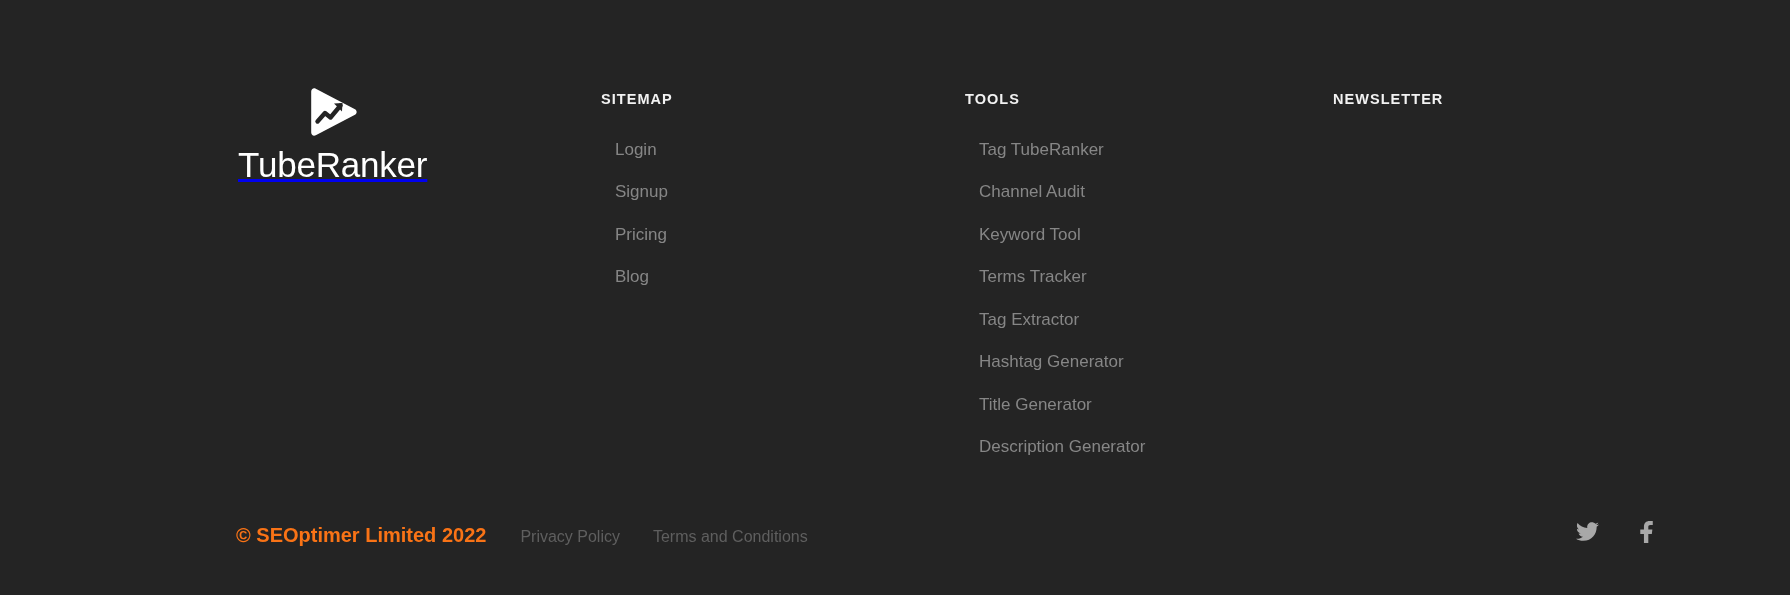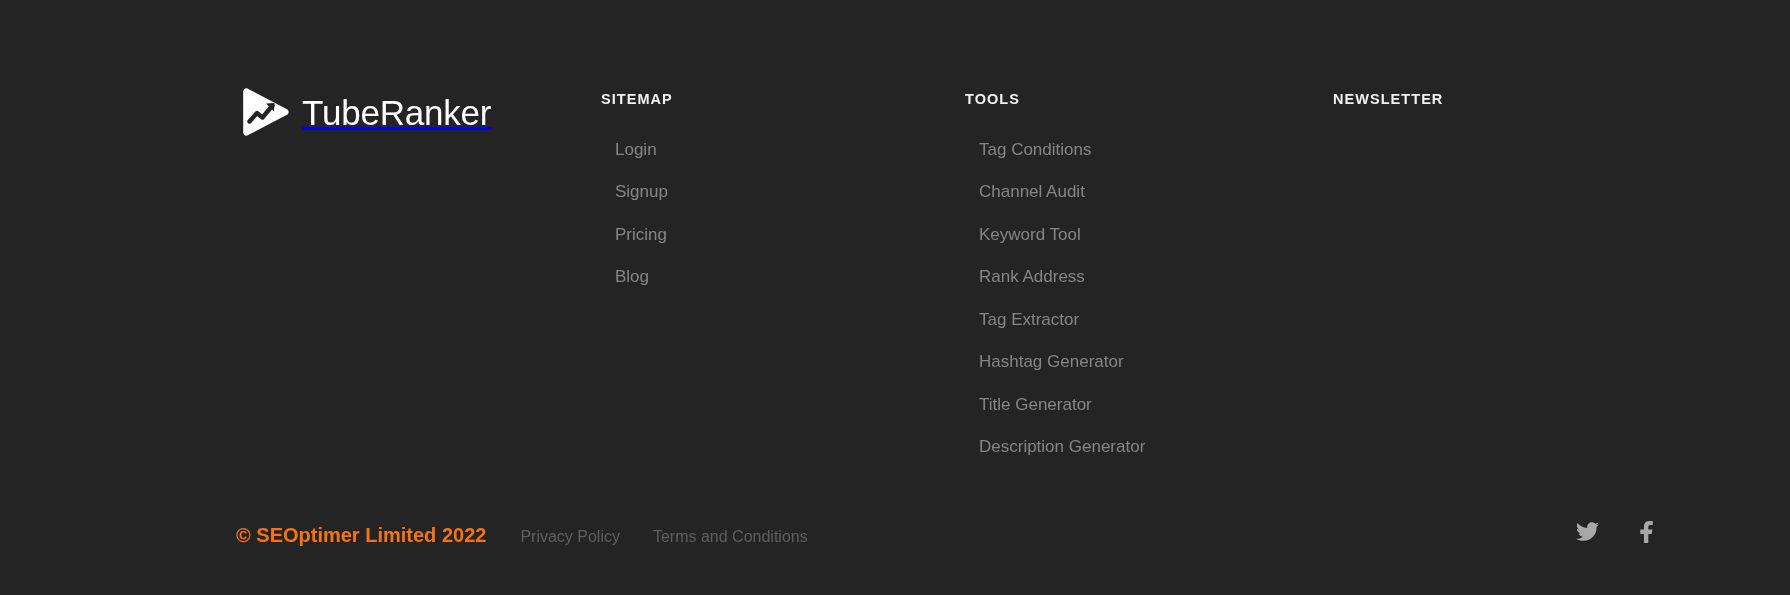--- a/index.html
+++ b/index.html
@@ -33,20 +33,21 @@
   }
 
   
   .brand {
     position: absolute;
     left: 238px;
     top: 88px;
     display: flex;
     align-items: center;
     gap: 11px;
+    flex-direction: column;
   }
   .brand-mark {
     width: 53px;
     height: 48px;
     display: block;
     flex: 0 0 auto;
   }
   .brand-name {
     font-size: 35px;
     font-weight: 300;
@@ -222,30 +223,30 @@
         <li>
           <a class="footer-link" href="#">Blog</a>
         </li>
       </ul>
     </div>
 
     <div class="col col-tools">
       <h3 class="col-heading">TOOLS</h3>
       <ul class="link-list">
         <li>
-          <a class="footer-link" href="#">Tag Conditions</a>
+          <a class="footer-link" href="#">Tag TubeRanker</a>
         </li>
         <li>
           <a class="footer-link" href="#">Channel Audit</a>
         </li>
         <li>
           <a class="footer-link" href="#">Keyword Tool</a>
         </li>
         <li>
-          <a class="footer-link" href="#">Rank Address</a>
+          <a class="footer-link" href="#">Terms Tracker</a>
         </li>
         <li>
           <a class="footer-link" href="#">Tag Extractor</a>
         </li>
         <li>
           <a class="footer-link" href="#">Hashtag Generator</a>
         </li>
         <li>
           <a class="footer-link" href="#">Title Generator</a>
         </li>

